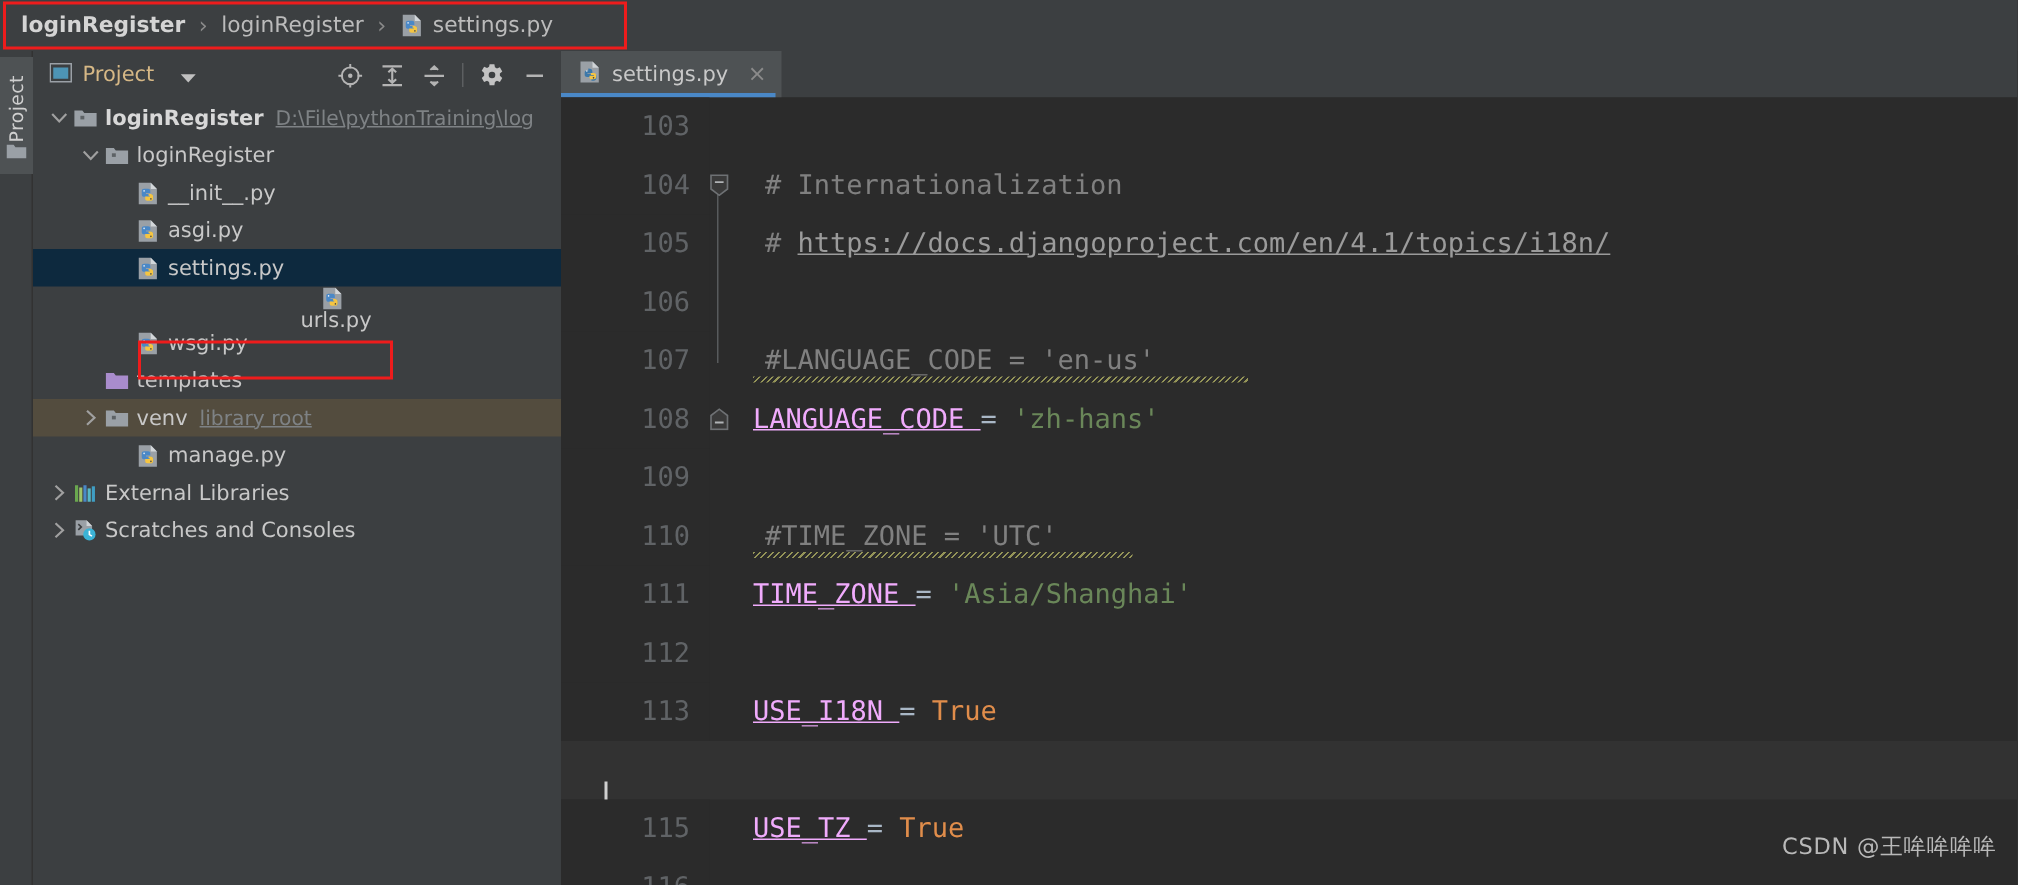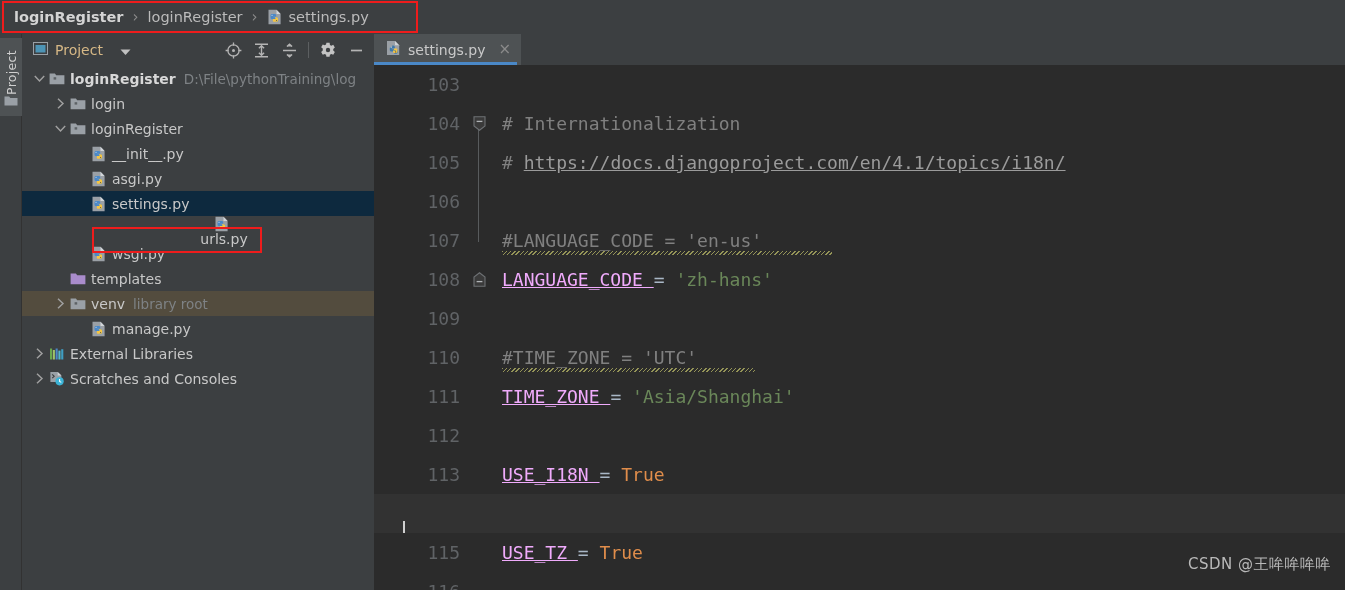--- a/index.html
+++ b/index.html
@@ -80,21 +80,21 @@
     position: relative; height: 25px; display: flex; align-items: center;
     white-space: nowrap; font-size: 14px; color: #c8c8c8;
   }
   .tree-row.selected { background: #0d293e; }
   .tree-row.hovered  { background: #534c3e; }
   .arrow { width: 15px; display: flex; justify-content: center; flex: none; }
   .arrow svg { display:block; }
   .t-icon { width: 19px; display: flex; justify-content: center; flex: none; margin-right: 4px; }
   .t-label { line-height: 1; }
   .t-label.bold { font-weight: bold; color: #d8d8d8; }
-  .t-sub { color: #7e8285; margin-left: 8px; font-size: 13.5px; }
+  .t-sub { color: #7e8285; margin-left: 8px; font-size: 13.5px; text-decoration: underline; }
 
   
   #tree-annotation {
     position: absolute; left: 70px; top: 193px; width: 170px; height: 26px;
     border: 2px solid #ee1c1c; pointer-events: none; z-index: 5;
   }
 
   
   #editor-area {
     position: absolute; left: 374px; top: 34px; width: 971px; height: 556px;
@@ -131,21 +131,21 @@
     padding-right: 13px;
     font-size: 18px; color: #606366;
     background: #2b2b2b;
   }
   .code-line.caret-line .gutter { background: #323232; }
   .fold-col { width: 16px; height: 39px; flex: none; position: relative; }
   .code-text {
     font-size: 18px; line-height: 39px; white-space: pre;
     padding-left: 13px; position: relative;
   }
-  .c-comment   { color: #808080; }
+  .c-comment   { color: #808080; margin-left: 8px; }
   .c-ident     { color: #f0abfc; text-decoration: underline; }
   .c-string    { color: #6a8759; }
   .c-const     { color: #e08d4b; }
   .c-op        { color: #a9b7c6; }
   .c-link      { color: #9b9b9b; text-decoration: underline; }
   .squiggle {
     position: absolute; left: 13px; bottom: 5px; height: 4px;
     background-image:
       repeating-linear-gradient(135deg,#9a9a5a 0 1px, transparent 1px 3px);
     opacity: .95;
@@ -272,34 +272,20 @@
             <svg width="16" height="14" viewBox="0 0 16 14">
     <path d="M0.6 1.6h5.3l1.3 1.7H15.4v9H0.6z" fill="#9aa0a6"></path>
     <rect x="4.6" y="5.2" width="2.6" height="2.4" fill="#5d6265" opacity="1"></rect>
   </svg>
           </span>
           <span class="t-label bold">loginRegister</span>
           <span class="t-sub">D:\File\pythonTraining\log</span>
         </div>
         <div class="tree-row" style="padding-left: 31px;">
           <span class="arrow">
-            <svg width="9" height="11" viewBox="0 0 9 11">
-              <path d="M2 0.8L7 5.5L2 10.2" fill="none" stroke="#a0a0a0" stroke-width="1.45"></path>
-            </svg>
-          </span>
-          <span class="t-icon">
-            <svg width="16" height="14" viewBox="0 0 16 14">
-    <path d="M0.6 1.6h5.3l1.3 1.7H15.4v9H0.6z" fill="#9aa0a6"></path>
-    <rect x="4.6" y="5.2" width="2.6" height="2.4" fill="#5d6265" opacity="1"></rect>
-  </svg>
-          </span>
-          <span class="t-label">login</span>
-        </div>
-        <div class="tree-row" style="padding-left: 31px;">
-          <span class="arrow">
             <svg width="11" height="9" viewBox="0 0 11 9">
               <path d="M0.8 2L5.5 7L10.2 2" fill="none" stroke="#a0a0a0" stroke-width="1.45"></path>
             </svg>
           </span>
           <span class="t-icon">
             <svg width="16" height="14" viewBox="0 0 16 14">
     <path d="M0.6 1.6h5.3l1.3 1.7H15.4v9H0.6z" fill="#9aa0a6"></path>
     <rect x="4.6" y="5.2" width="2.6" height="2.4" fill="#5d6265" opacity="1"></rect>
   </svg>
           </span>

